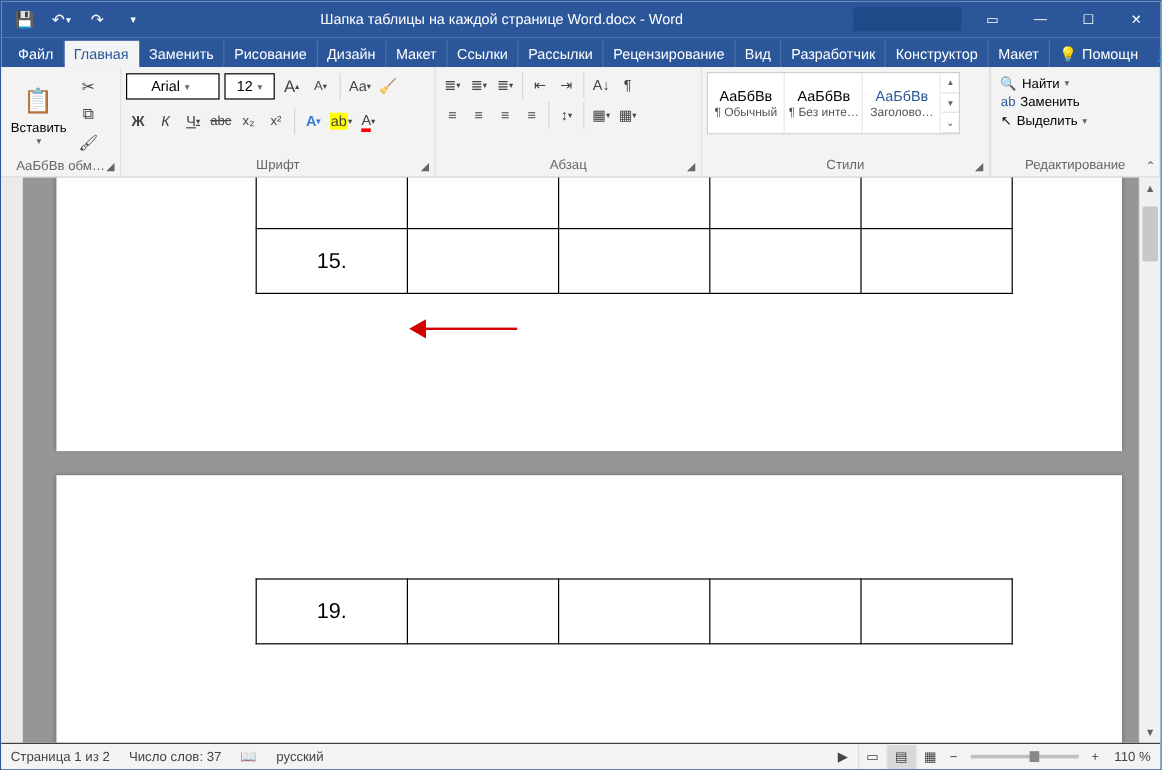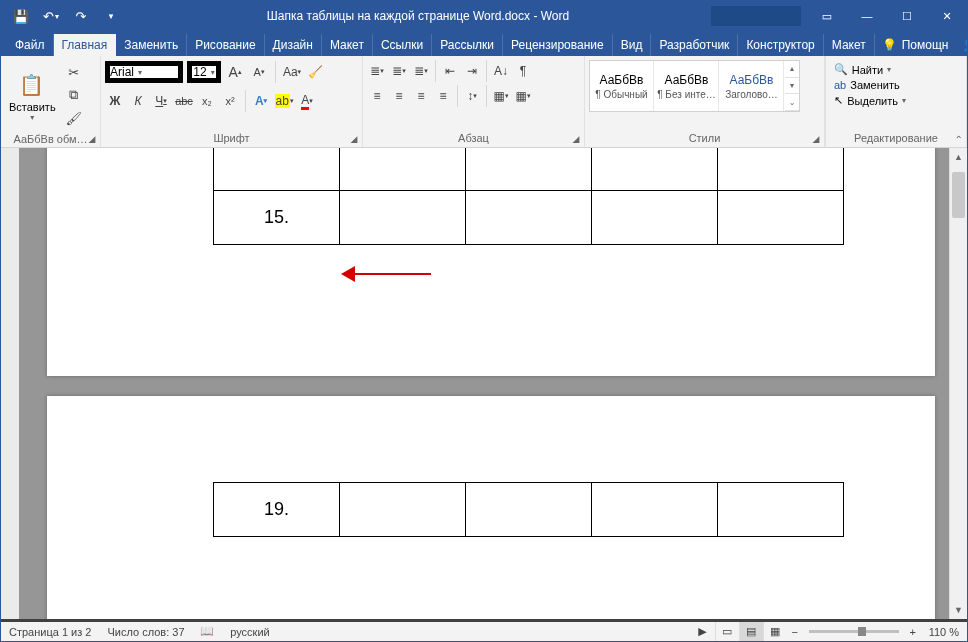--- a/index.html
+++ b/index.html
@@ -32,21 +32,21 @@
   .big-btn { display: flex; flex-direction: column; align-items: center; justify-content: center; padding: 2px 4px; height: 72px; }
   .big-btn .icon { width: 28px; height: 28px; display: flex; align-items: center; justify-content: center; font-size: 20px; color: #cc8a2e; }
   .big-btn .lbl { font-size: 11px; margin-top: 2px; }
   .big-btn .drop { font-size: 8px; color: #666; }
 
   .mini-col { display: flex; flex-direction: column; gap: 3px; padding: 2px 2px; }
   .mini-btn { width: 20px; height: 20px; display: flex; align-items: center; justify-content: center; font-size: 13px; color: #444; }
 
   .font-row { display: flex; align-items: center; gap: 4px; height: 24px; }
   .font-row2 { display: flex; align-items: center; gap: 3px; height: 24px; margin-top: 3px; }
-  .combo { background: #fff; border: 5px solid #000000; height: 22px; display: flex; align-items: center; padding: 0 0; font-size: 12px; }
+  .combo { background: #fff; border: 1px solid #000000; height: 22px; display: flex; align-items: center; padding: 0 20px; font-size: 12px; }
   .combo.font { width: 78px; }
   .combo.size { width: 34px; justify-content: center; }
   .combo .dd { font-size: 8px; color: #666; margin-left: 4px; }
   .sq { width: 20px; height: 20px; display: flex; align-items: center; justify-content: center; font-size: 12px; color: #444; }
   .sq.small { font-size: 11px; }
   .sep { width: 1px; height: 22px; background: #d6d6d6; margin: 0 2px; }
 
   .para-row { display: flex; align-items: center; gap: 2px; height: 22px; }
   .para-row .sq { width: 20px; }
 
@@ -80,21 +80,21 @@
   .arrow-line { position:absolute; top:7px; left:14px; right:0; height:2px; background:#d40000;}
   .arrow-head { position:absolute; left:0; top:0; width:0; height:0; border-top:8px solid transparent; border-bottom:8px solid transparent; border-right:14px solid #d40000;}
   .cursor-blink { display:inline-block; width:1px; height:20px; background:#000; vertical-align:middle; margin-left:1px;}
 
   .vscroll { width: 18px; background: #f0f0f0; border-left: 1px solid #ddd; display:flex; flex-direction:column;}
   .vscroll .arrow { height: 18px; display:flex; align-items:center; justify-content:center; font-size:9px; color:#666;}
   .vscroll .track { flex:1; position:relative;}
   .vscroll .thumb { position:absolute; left:2px; right:2px; top:6px; height:46px; background:#c8c8c8; border-radius:2px;}
 
   
-  .statusbar { position: absolute; bottom: 0; left: 0; right: 0; height: 22px; background: #f3f3f3; border-top: 3px solid #404040; display: flex; align-items: center; font-size: 11px; color: #444; }
+  .statusbar { position: absolute; bottom: 0; left: 0; right: 0; height: 22px; background: #f3f3f3; border-top: 1px solid #404040; display: flex; align-items: center; font-size: 11px; color: #444; }
   .statusbar .seg { padding: 0 8px; display:flex; align-items:center; gap:4px;}
   .statusbar .spacer { flex: 1; }
   .statusbar .viewbtn { width: 24px; height: 20px; display:flex; align-items:center; justify-content:center; border-left:1px solid #ddd;}
   .statusbar .viewbtn.active { background:#d8d8d8;}
   .zoom-slider { width: 90px; height: 3px; background:#c0c0c0; position:relative; margin:0 6px;}
   .zoom-slider .knob{position:absolute; top:-3px; left:55%; width:8px; height:9px; background:#888;}
   .statusbar .minus, .statusbar .plus { width:16px; text-align:center;}
 
   .ribbon-right-border { border-left: 1px solid #e1e1e1; }
 </style>

